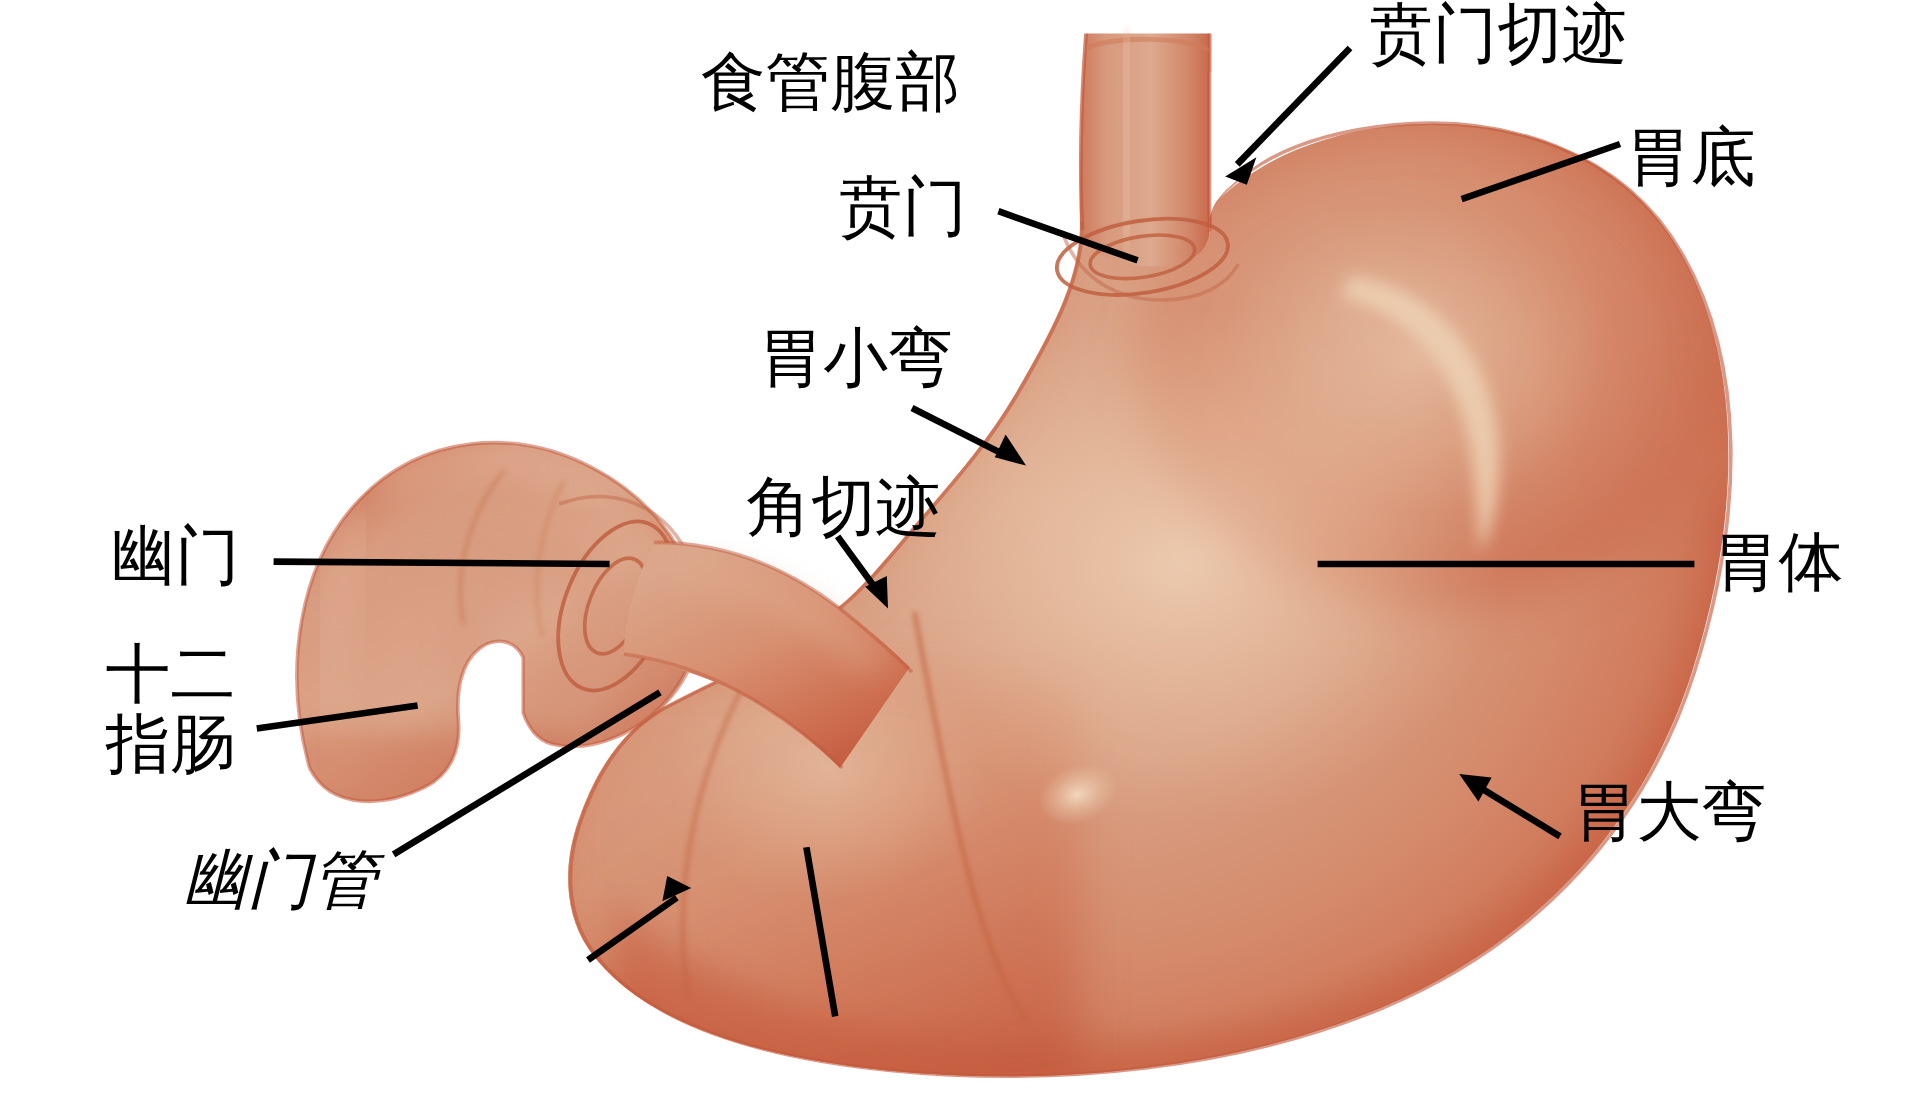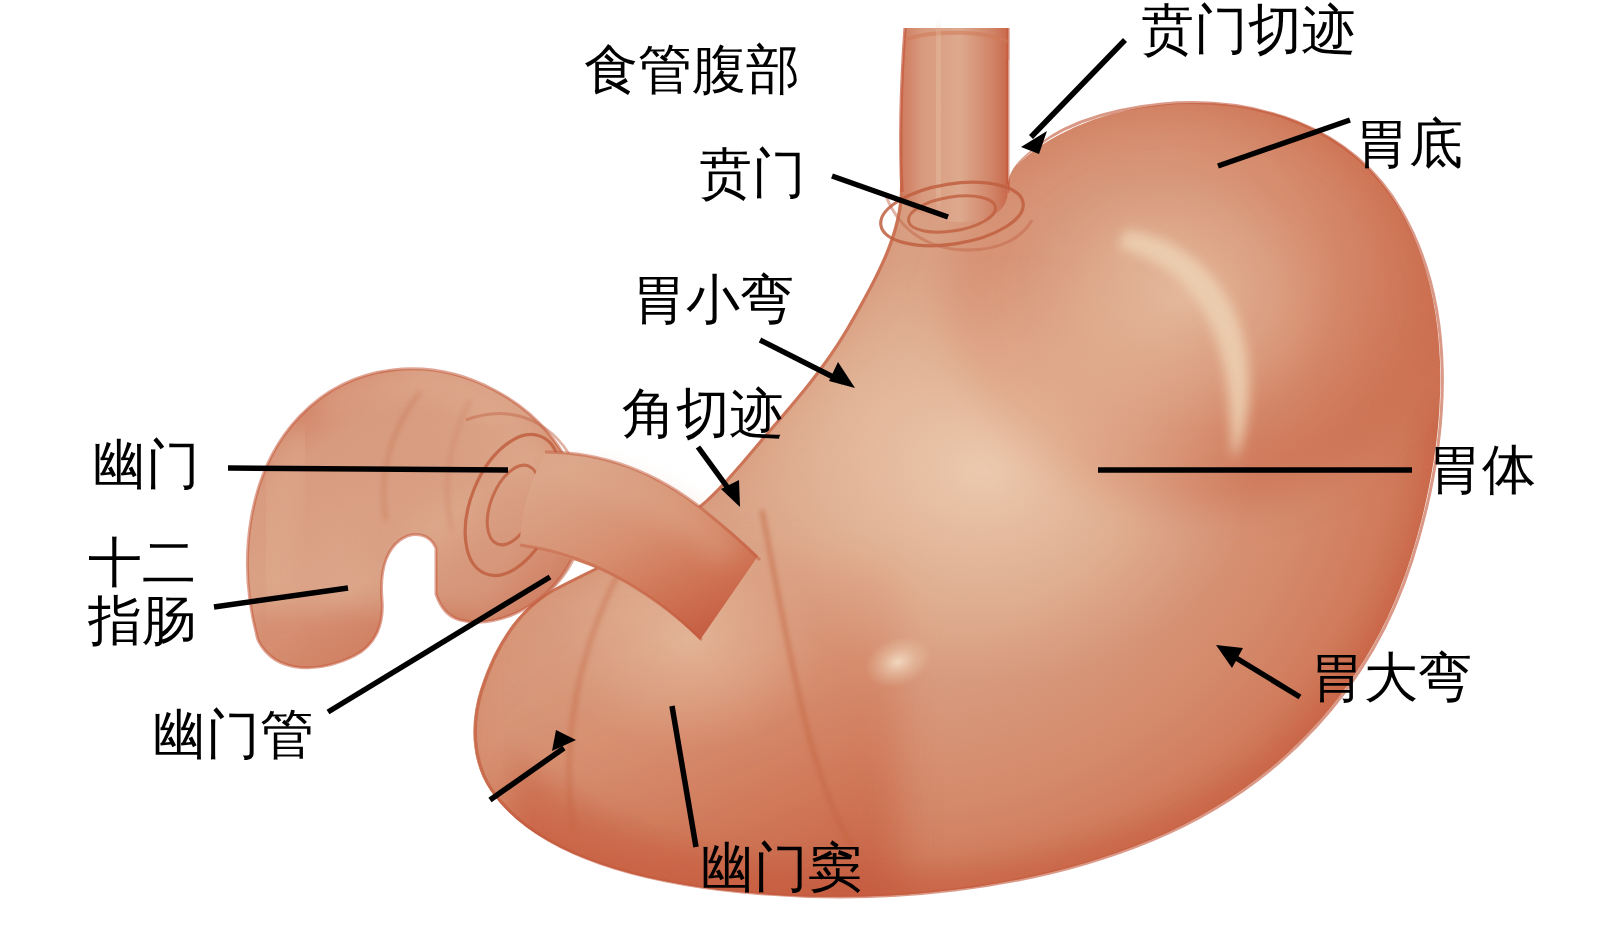--- a/index.html
+++ b/index.html
@@ -334,35 +334,34 @@
       </g>
 
       <line x1="696" y1="847" x2="672" y2="706"></line>
     </g>
   </svg>
 
   <div class="label" style="left:584px; top:42px;">食管腹部</div>
 
   <div class="label" style="left:1140px; top:2px;">贲门切迹</div>
 
-  <div class="label" style="left:1355px; top:116px;">胃底</div>
+  <div class="label" style="left:1355px; top:104px;">胃底</div>
 
   <div class="label" style="left:698px; top:146px;text-align:center;">贲门</div>
 
   <div class="label" style="left:632px; top:272px;">胃小弯</div>
 
-  <div class="label" style="left:622px; top:386px;">角切迹</div>
+  <div class="label" style="left:622px; top:396px;font-family:Liberation Serif, serif;">角切迹</div>
 
   <div class="label" style="left:1428px; top:442px;">胃体</div>
 
   <div class="label" style="left:92px; top:437px;">幽门</div>
 
   <div class="label two-line" style="left:88px; top:533px;text-align:right;">十二
 指肠</div>
 
   <div class="label" style="left:1310px; top:650px;">胃大弯</div>
 
-  <div class="label" style="left:152px; top:707px;">幽门管</div>
-
-
-  <div class="label" style="left:700px; top:840px;">幽门窦</div>
+  <div class="label" style="left:152px; top:707px;font-style:italic;">幽门管</div>
+
+
 
 </div>
 
 </body></html>

